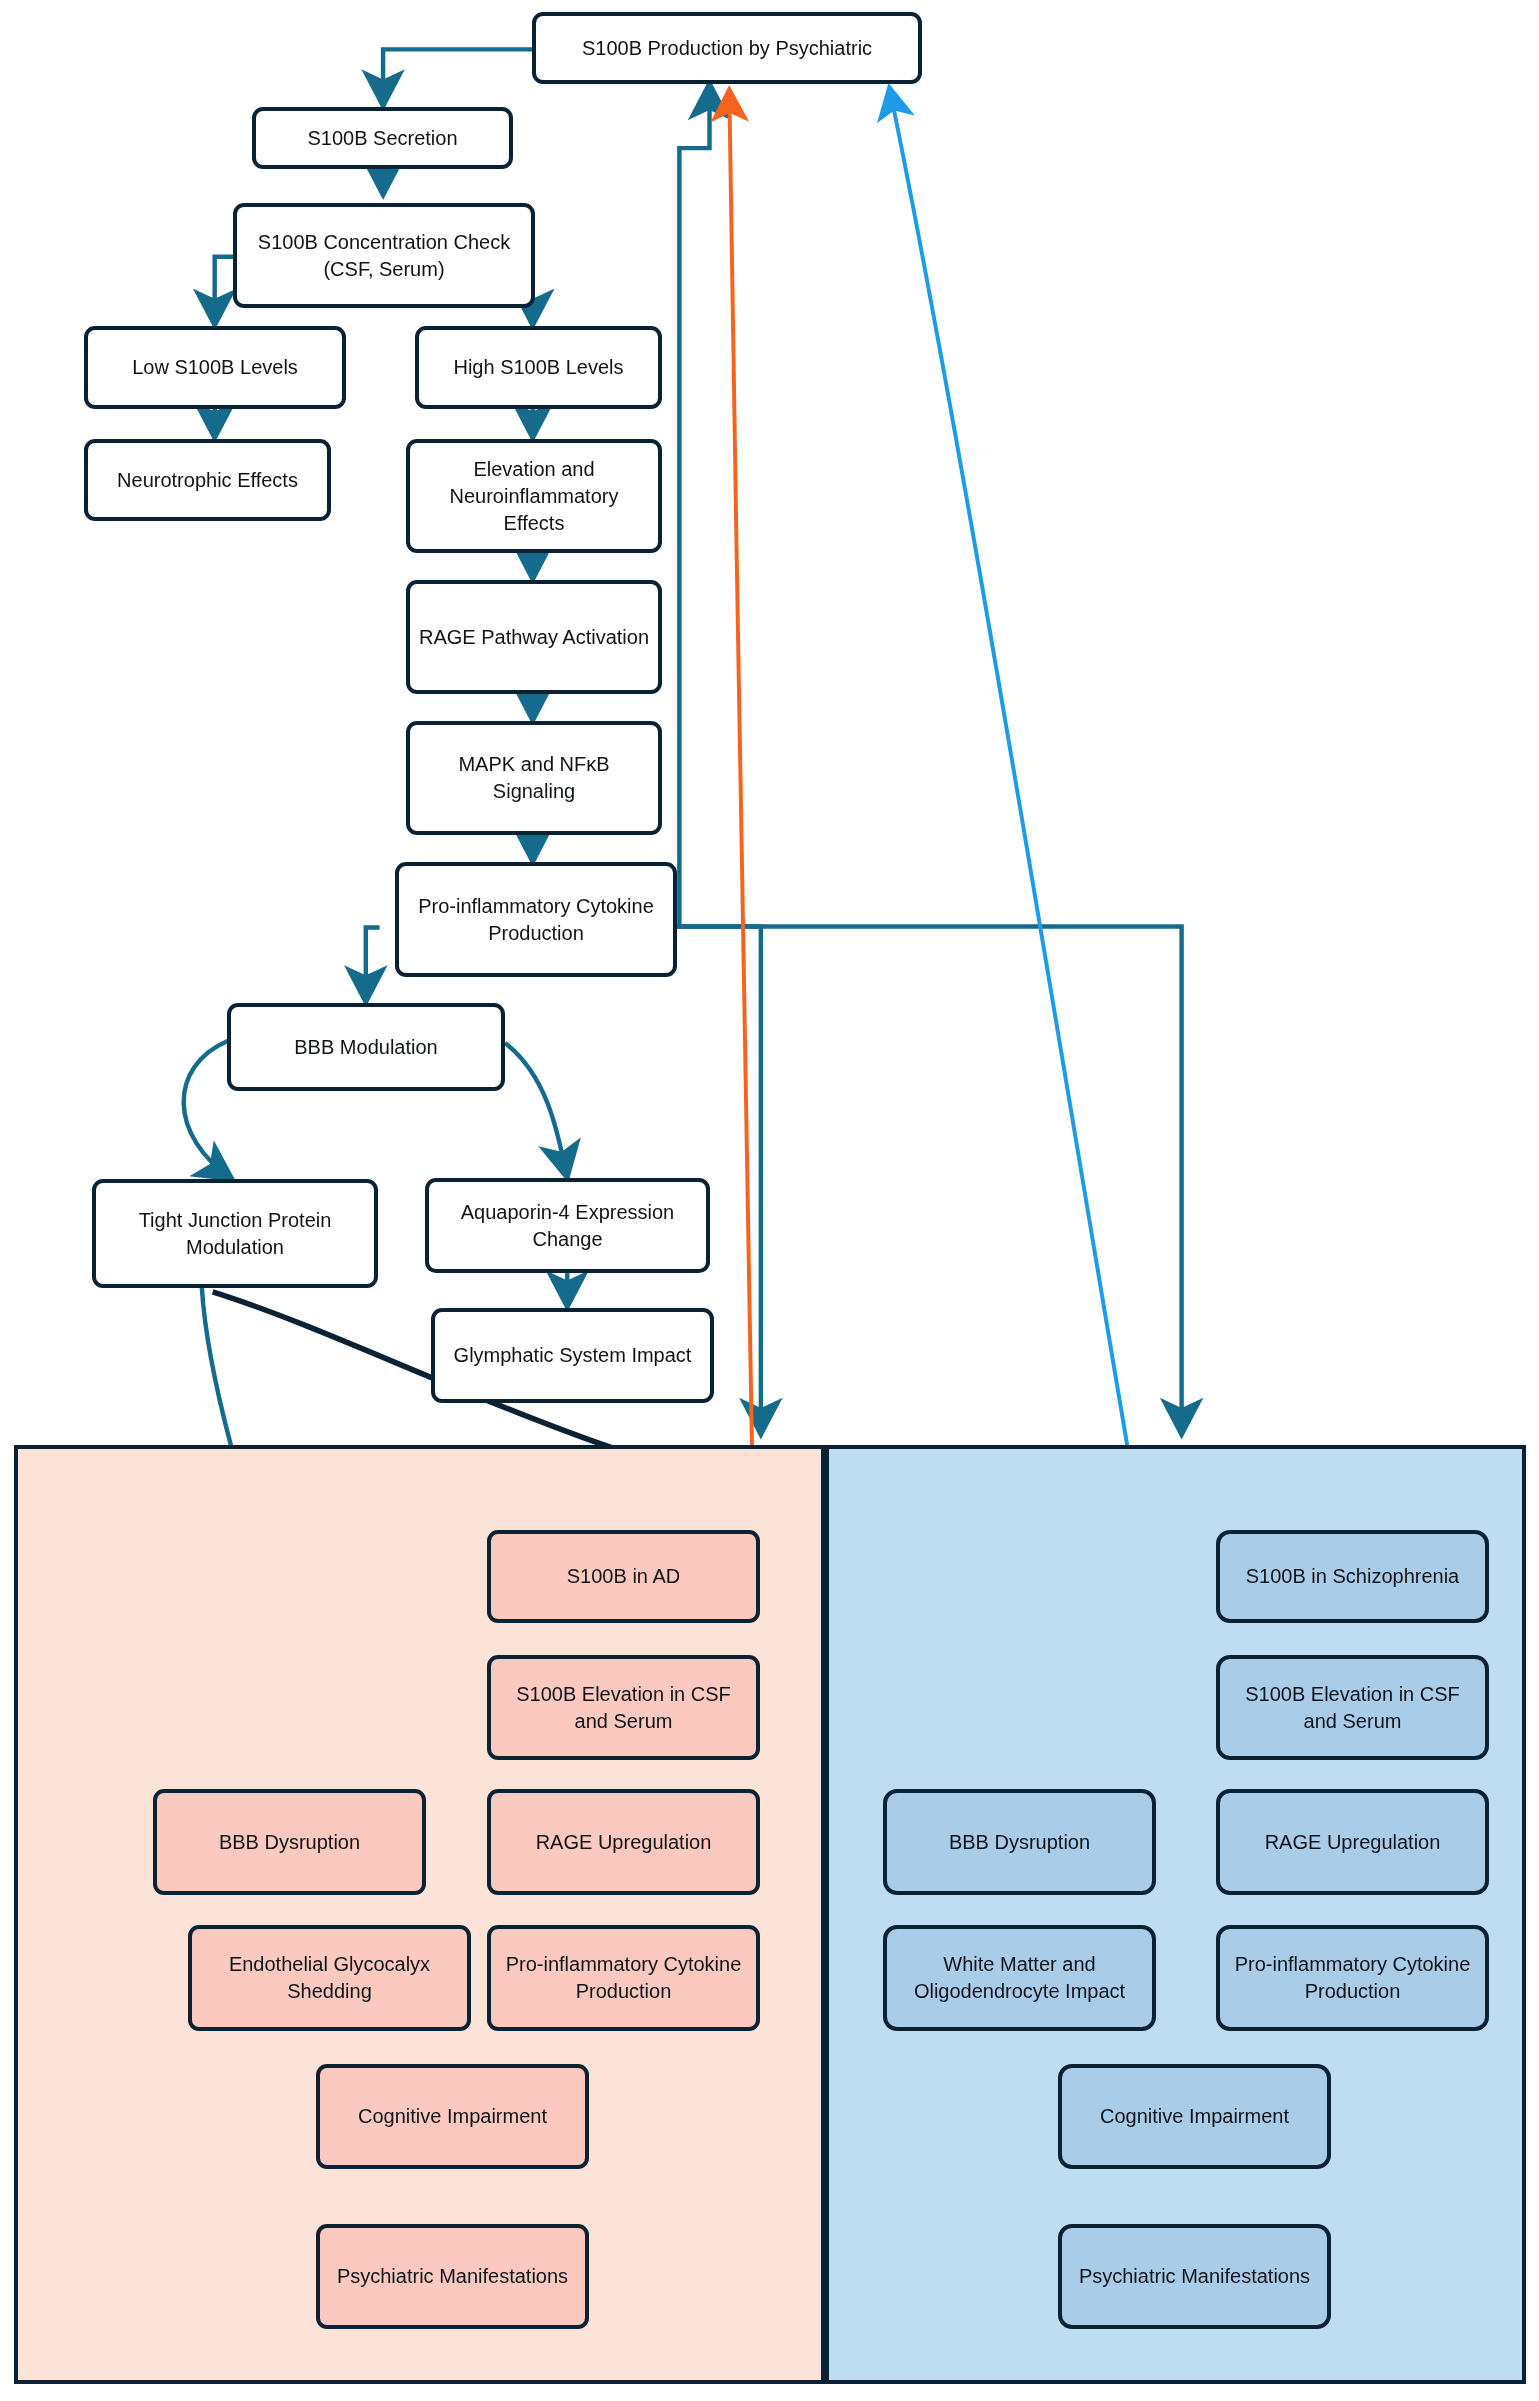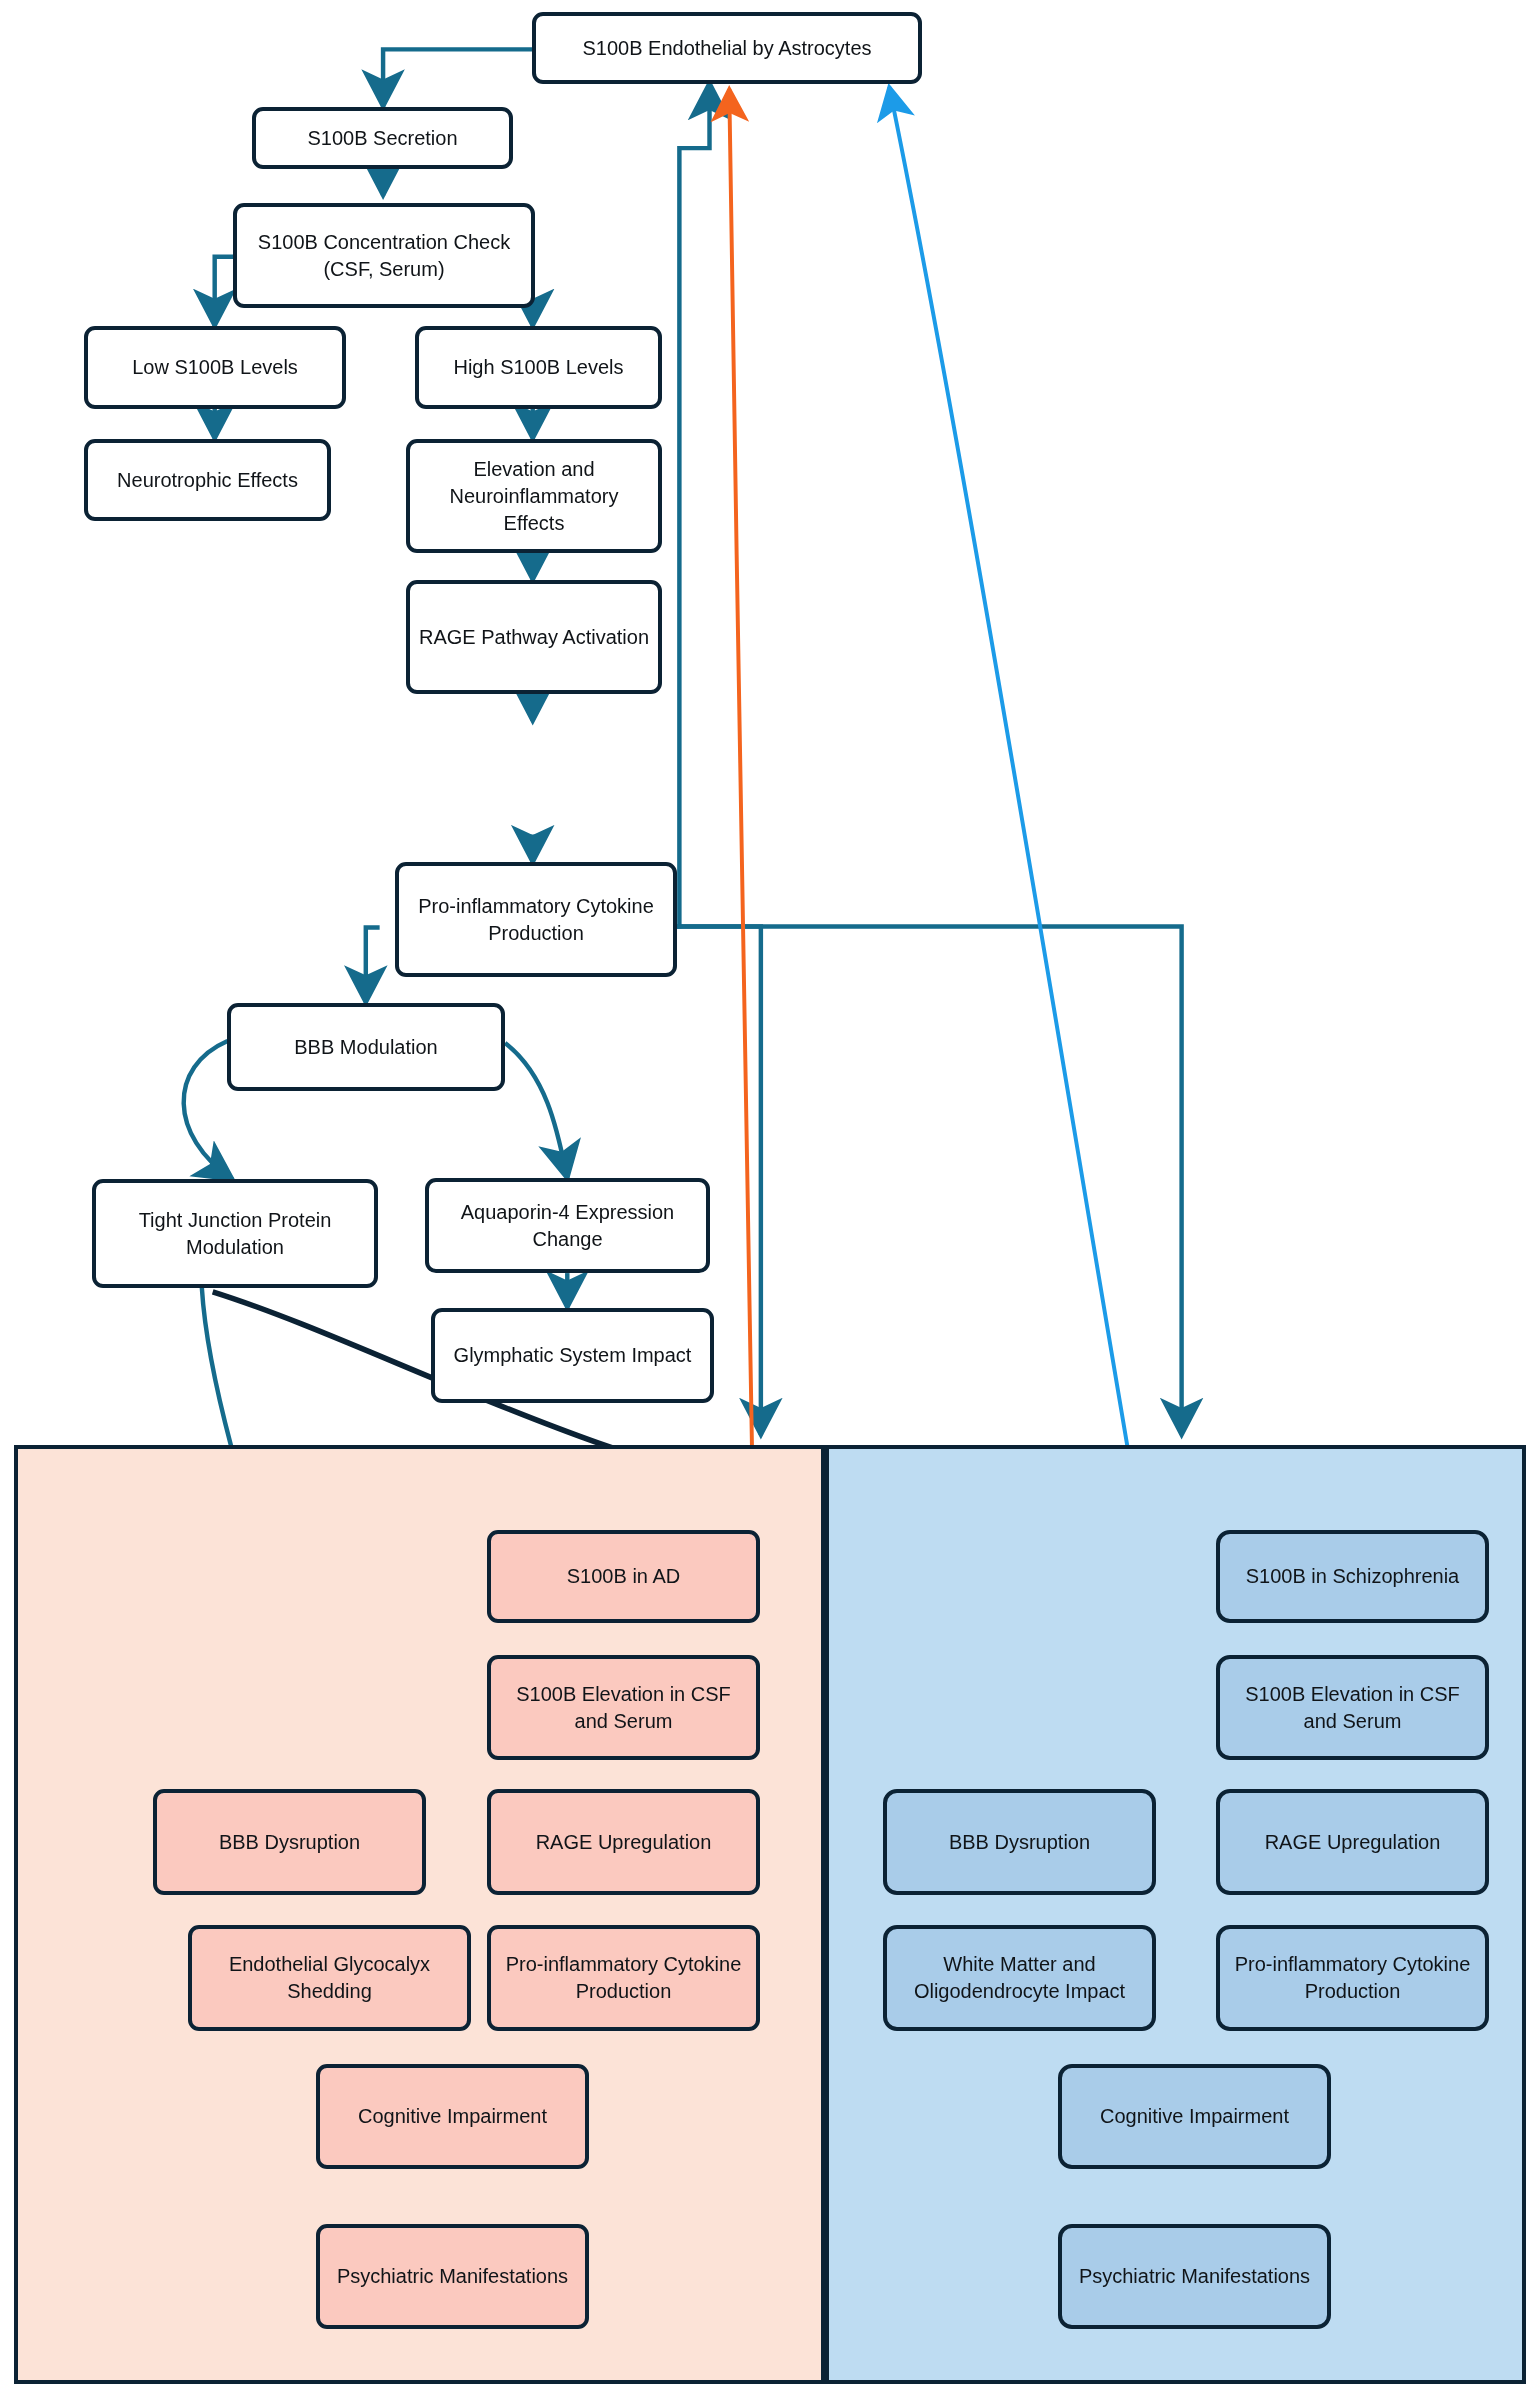--- a/index.html
+++ b/index.html
@@ -92,36 +92,37 @@
       <path d="M2418,4390 L2418,4502"></path>
     </g>
 
     <path d="M430,2616 C760,2720 1180,2960 1650,3040 C1890,3082 2020,3240 2062,3566" fill="none" stroke="#0B2234" stroke-width="11" marker-end="url(#ah-dark)"></path>
 
     <path d="M1540,3980 C1520,3300 1500,1600 1476,180" fill="none" stroke="#F4641E" stroke-width="8" marker-end="url(#ah-orange)"></path>
 
     <path d="M2466,3966 C2280,3000 2010,1200 1800,176" fill="none" stroke="#1C9BE8" stroke-width="8" marker-end="url(#ah-lblue)"></path>
   </svg>
 
-  <div class="node" style="left:532px;top:12px;width:390px;height:72px;">S100B Endothelial by Astrocytes</div>
+  <div class="node" style="left:532px;top:12px;width:390px;height:72px;">S100B Production by Psychiatric</div>
 
   <div class="node" style="left:252px;top:107px;width:261px;height:62px;">S100B Secretion</div>
 
   <div class="node" style="left:233px;top:203px;width:302px;height:105px;">S100B Concentration Check (CSF, Serum)</div>
 
   <div class="node" style="left:84px;top:326px;width:262px;height:83px;">Low S100B Levels</div>
 
   <div class="node" style="left:415px;top:326px;width:247px;height:83px;">High S100B Levels</div>
 
   <div class="node" style="left:84px;top:439px;width:247px;height:82px;">Neurotrophic Effects</div>
 
   <div class="node" style="left:406px;top:439px;width:256px;height:114px;">Elevation and Neuroinflammatory Effects</div>
 
   <div class="node" style="left:406px;top:580px;width:256px;height:114px;">RAGE Pathway Activation</div>
 
+  <div class="node" style="left:406px;top:721px;width:256px;height:114px;">MAPK and NFκB Signaling</div>
 
   <div class="node" style="left:395px;top:862px;width:282px;height:115px;">Pro-inflammatory Cytokine Production</div>
 
   <div class="node" style="left:227px;top:1003px;width:278px;height:88px;">BBB Modulation</div>
 
   <div class="node" style="left:92px;top:1179px;width:286px;height:109px;">Tight Junction Protein Modulation</div>
 
   <div class="node" style="left:425px;top:1178px;width:285px;height:95px;">Aquaporin-4 Expression Change</div>
 
   <div class="node" style="left:431px;top:1308px;width:283px;height:95px;">Glymphatic System Impact</div>

